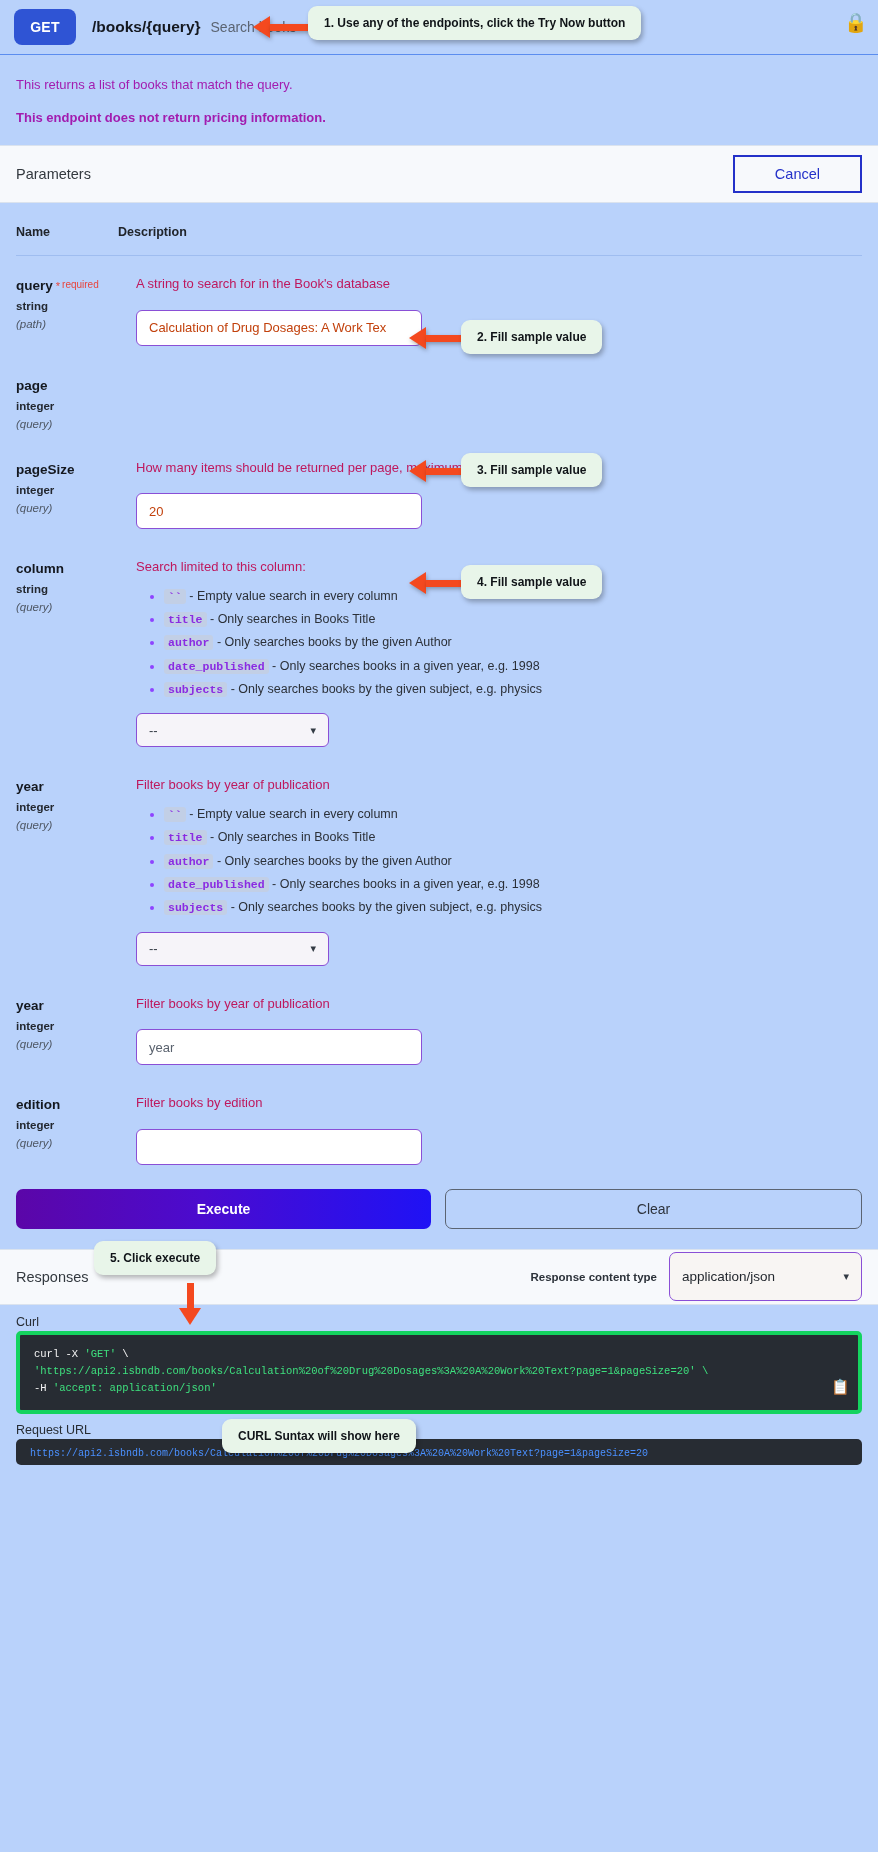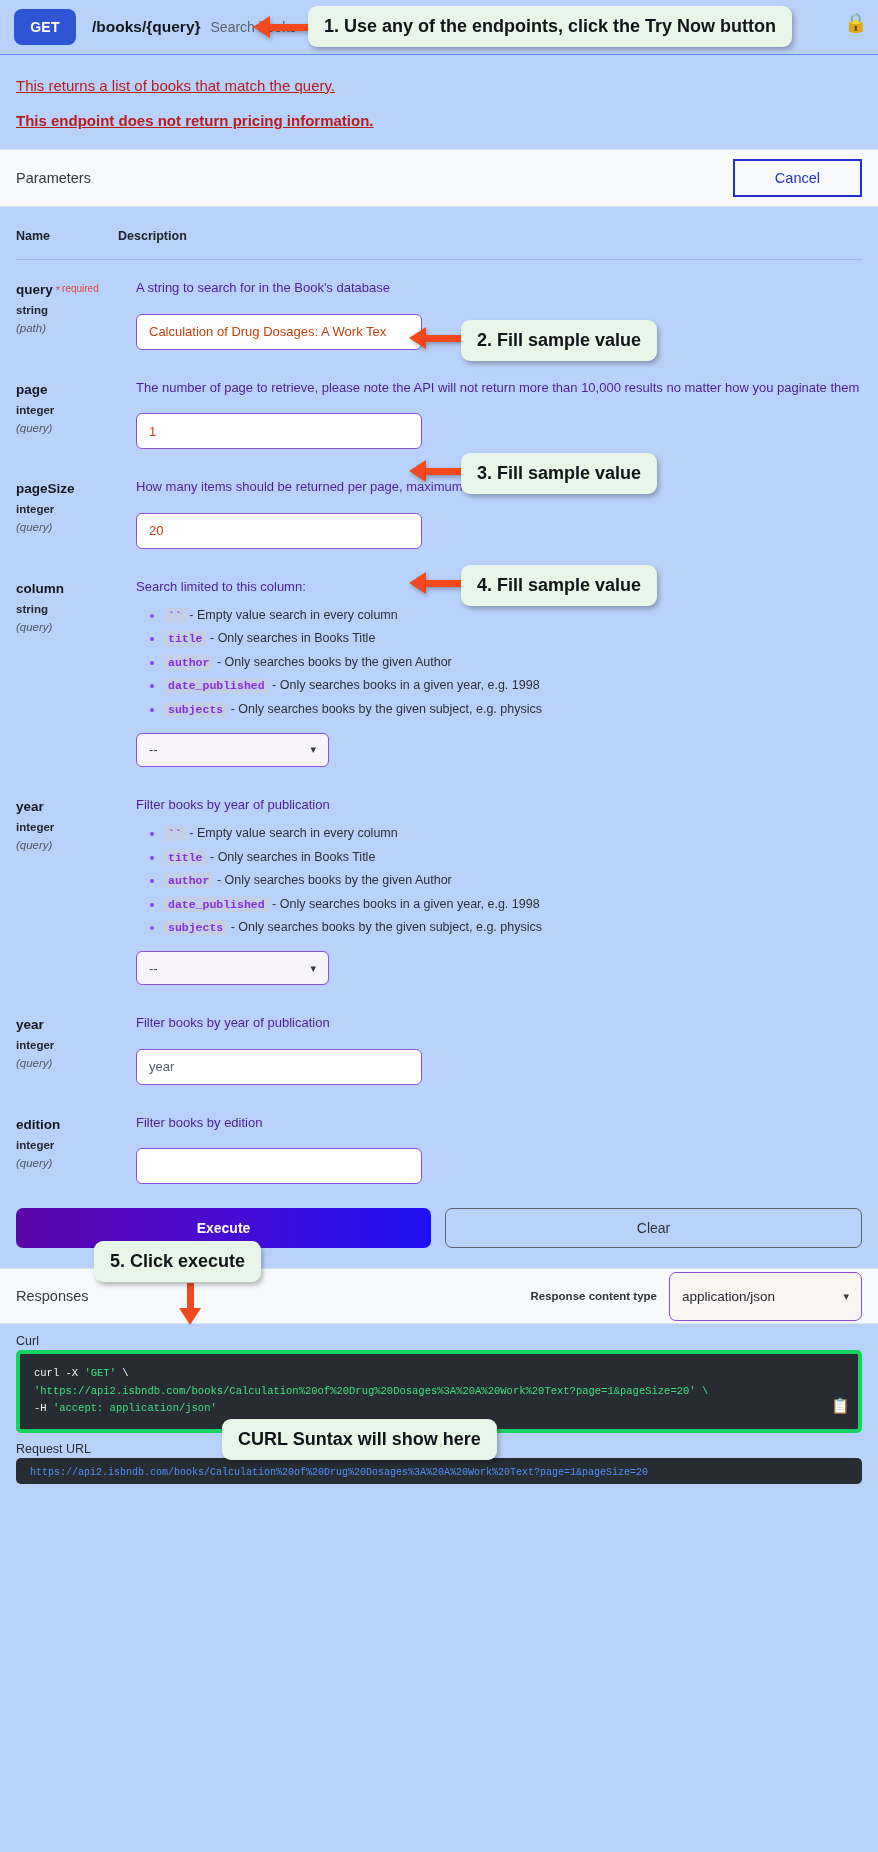--- a/index.html
+++ b/index.html
@@ -54,21 +54,21 @@
     font-size: 19px;
     color: #9b59ff;
     line-height: 1;
   }
 
   
   .op-desc {
     padding: 22px 16px 20px 16px;
     background: #b9d2fb;
   }
-  .op-desc p { margin: 0 0 18px 0; font-size: 15px; color: #b91c1c; text-decoration: underline; }
+  .op-desc p { margin: 0 0 18px 0; font-size: 13px; color: #a21caf; }
   .op-desc p.strong { font-weight: bold; margin-bottom: 0; }
 
   
   .params-bar {
     background: #f7f9fc;
     border-top: 1px solid #dbe3ee;
     border-bottom: 1px solid #dbe3ee;
     height: 58px;
     display: flex;
     align-items: center;
@@ -109,21 +109,21 @@
   .pname .n {
     font-size: 13.5px; font-weight: bold; color: #14181f;
     display: inline;
   }
   .pname .req-star { color: #e8453c; font-size: 11px; margin-left: 3px; }
   .pname .req-txt { color: #e8453c; font-size: 10px; margin-left: 2px; vertical-align: 2px;}
   .pname .t { font-size: 11.5px; font-weight: bold; color: #232830; margin-top: 6px; }
   .pname .loc { font-size: 11.5px; font-style: italic; color: #4d5663; margin-top: 6px; }
 
   .pdesc { flex: 1; padding-left: 18px; }
-  .pdesc .dtext { font-size: 13px; color: #4c1d95; line-height: 1.5; }
+  .pdesc .dtext { font-size: 13px; color: #be185d; line-height: 1.5; }
   .pdesc ul { margin: 10px 0 0 0; padding-left: 28px; }
   .pdesc li { font-size: 12.5px; color: #2b3038; margin-bottom: 4px; line-height: 1.55; }
   .pdesc li::marker { color: #8e44ff; }
   .code-chip {
     background: #c2cfe6;
     color: #8a2be2;
     font-family: "Liberation Mono", monospace;
     font-size: 11.5px;
     font-weight: bold;
     padding: 1px 4px;
@@ -257,21 +257,21 @@
     height: 26px;
     overflow: hidden;
   }
 
   
   .callout {
     position: absolute;
     background: #e8f5e9;
     border-radius: 9px;
     box-shadow: 2px 3px 5px rgba(0,0,0,.28);
-    font-size: 18px;
+    font-size: 12px;
     font-weight: bold;
     color: #101418;
     padding: 10px 16px;
     white-space: nowrap;
     z-index: 30;
   }
   .arrow-left {
     position: absolute;
     z-index: 29;
     height: 22px;
@@ -344,24 +344,20 @@
         <div class="dtext">A string to search for in the Book's database</div>
         <input class="field" value="Calculation of Drug Dosages: A Work Tex" style="">
       </div>
     </div>
 
     <div class="prow">
       <div class="pname">
         <div><span class="n">page</span></div>
         <div class="t">integer</div>
         <div class="loc">(query)</div>
-      </div>
-      <div class="pdesc">
-        <div class="dtext">The number of page to retrieve, please note the API will not return more than 10,000 results no matter how you paginate them</div>
-        <input class="field" value="1" style="">
       </div>
     </div>
 
     <div class="prow">
       <div class="pname">
         <div><span class="n">pageSize</span></div>
         <div class="t">integer</div>
         <div class="loc">(query)</div>
       </div>
       <div class="pdesc">

